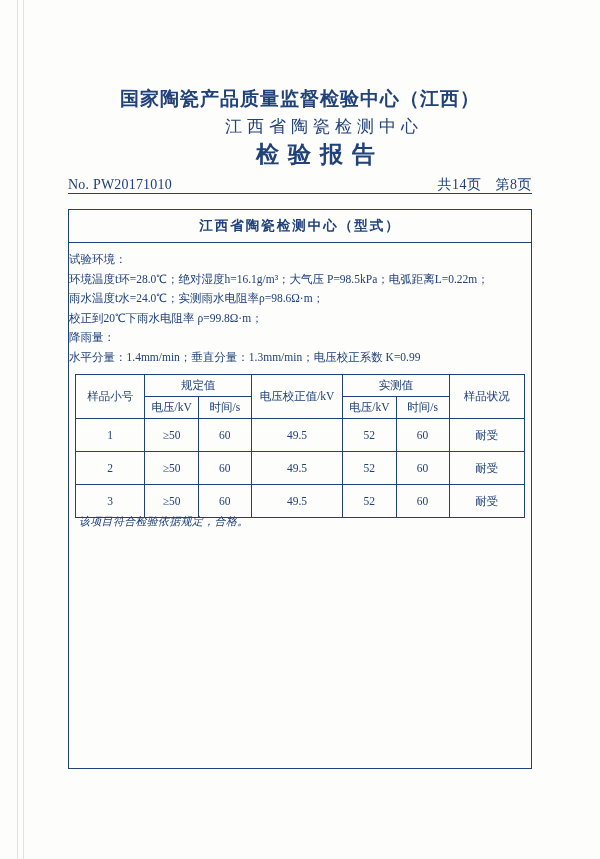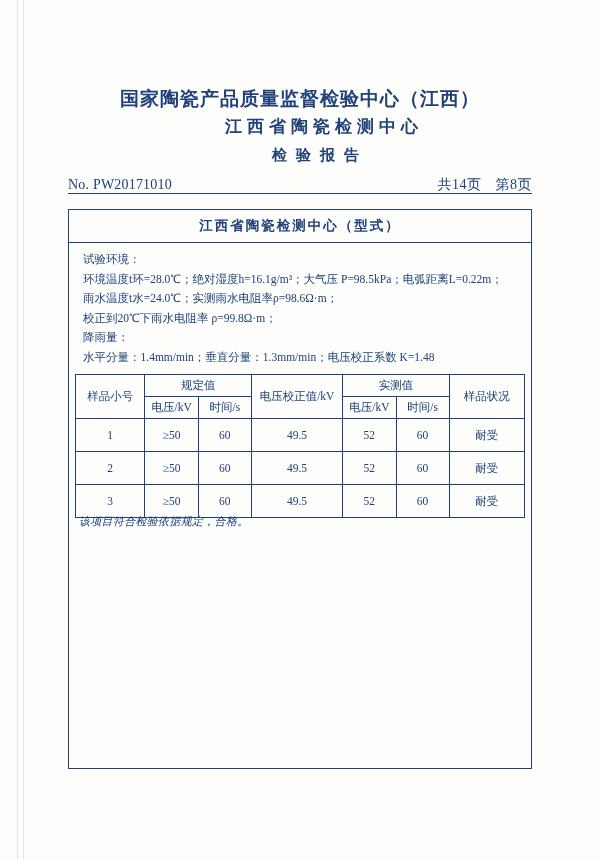--- a/index.html
+++ b/index.html
@@ -43,28 +43,28 @@
     color: #20417a;
   }
   .title1 {
     font-size: 19px;
     font-weight: bold;
     letter-spacing: 1px;
     line-height: 26px;
   }
   .title2 {
     font-size: 17px;
-    font-weight: bold;
+    font-weight: normal;
     letter-spacing: 5px;
     line-height: 26px;
     margin-top: 2px;
     margin-left: 48px;
   }
   .title3 {
-    font-size: 15px;
+    font-size: 23px;
     font-weight: bold;
     letter-spacing: 9px;
     line-height: 26px;
     margin-top: 2px;
     padding-left: 40px;
   }
   .meta {
     position: absolute;
     top: 176px;
     left: 68px;
@@ -111,21 +111,21 @@
     line-height: 32px;
     text-align: center;
     font-size: 13.5px;
     font-weight: bold;
     letter-spacing: 2px;
     border-bottom: 1px solid #20417a;
     color: #20417a;
   }
   .env {
     position: absolute;
-    left: 14px;
+    left: 0;
     top: 40px;
     width: 444px;
     font-size: 11.5px;
     line-height: 19.5px;
     color: #20417a;
   }
   .env div { white-space: nowrap; }
 
   table.data {
     position: absolute;
@@ -183,21 +183,21 @@
   <div class="frame">
 
     <div class="section-title">江西省陶瓷检测中心（型式）</div>
 
     <div class="env">
       <div>试验环境：</div>
       <div>环境温度t环=28.0℃；绝对湿度h=16.1g/m³；大气压 P=98.5kPa；电弧距离L=0.22m；</div>
       <div>雨水温度t水=24.0℃；实测雨水电阻率ρ=98.6Ω·m；</div>
       <div>校正到20℃下雨水电阻率 ρ=99.8Ω·m；</div>
       <div>降雨量：</div>
-      <div>水平分量：1.4mm/min；垂直分量：1.3mm/min；电压校正系数 K=1.48</div>
+      <div>水平分量：1.4mm/min；垂直分量：1.3mm/min；电压校正系数 K=0.99</div>
     </div>
 
     <table class="data">
       <thead>
         <tr>
           <th rowspan="2" style="width:70px;">样品小号</th>
           <th colspan="2" style="width:106px;">规定值</th>
           <th rowspan="2" style="width:92px;margin-left:31px;">电压校正值/kV</th>
           <th colspan="2" style="width:106px;">实测值</th>
           <th rowspan="2" style="width:76px;">样品状况</th>

